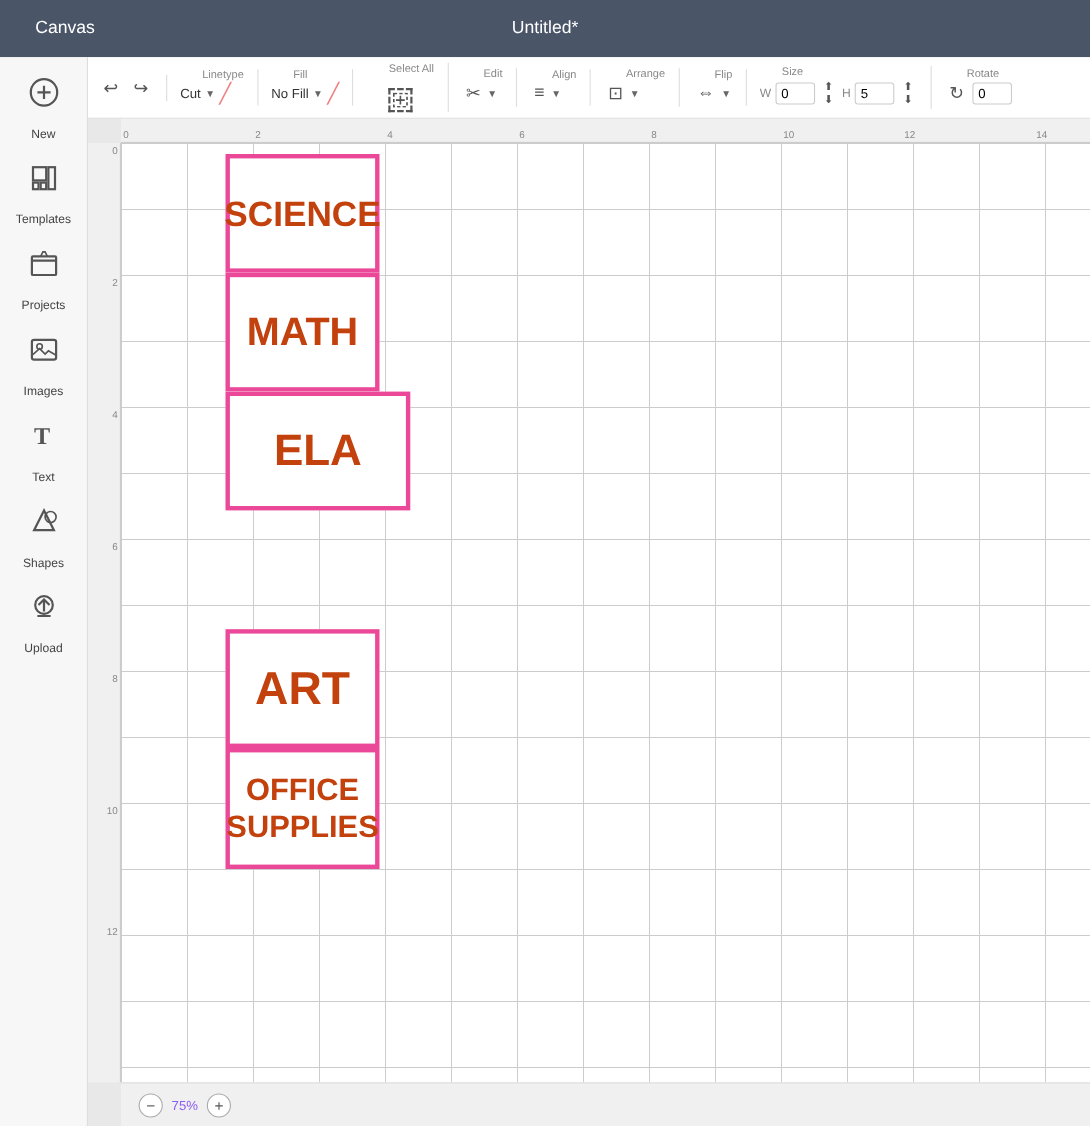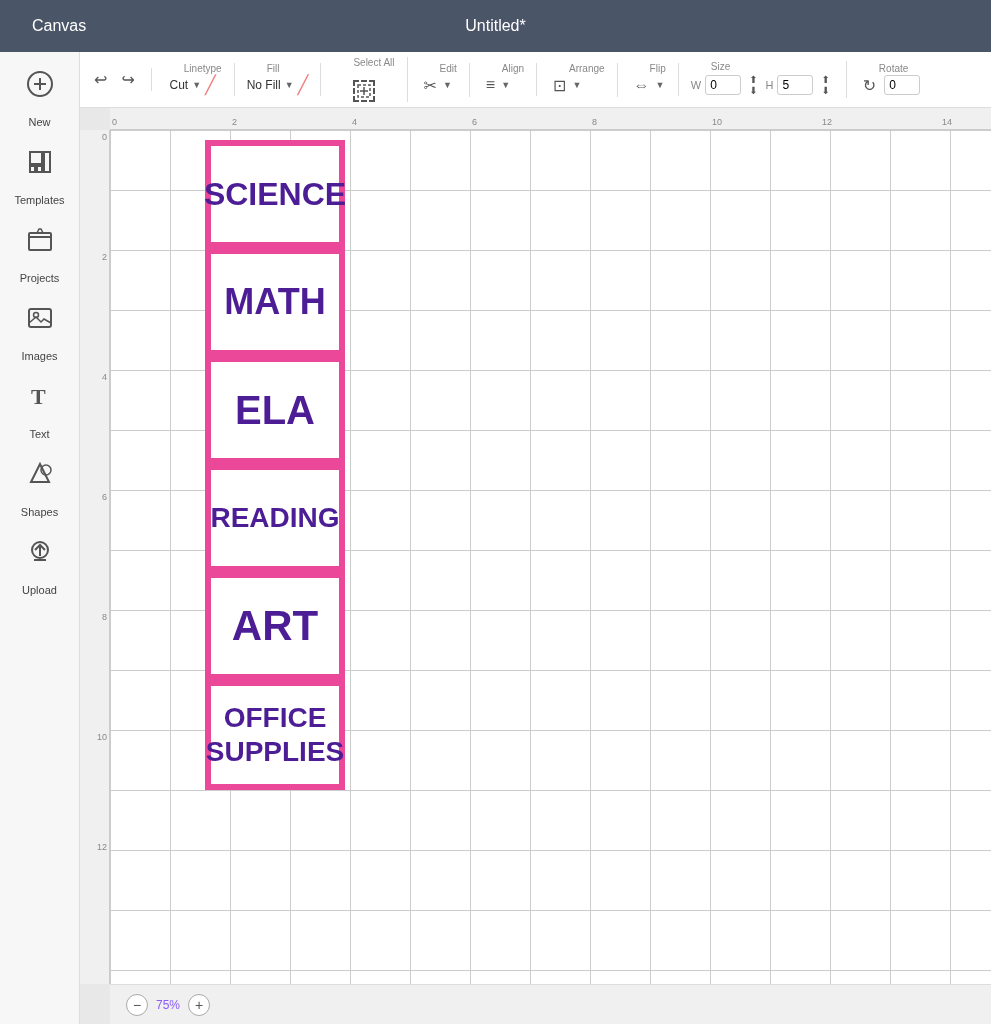--- a/index.html
+++ b/index.html
@@ -109,28 +109,28 @@
 
     
     #canvas-content {
       position: absolute;
       top: 22px; left: 30px; right: 0; bottom: 40px;
     }
 
     .label-card {
       position: absolute;
       background: white;
-      border: 6px solid #ec4899;
+      border: 4px solid #ec4899;
       display: flex;
       align-items: center;
       justify-content: center;
       font-family: Arial Black, Arial, sans-serif;
       font-weight: 900;
       text-transform: uppercase;
-      color: #4c1d95;
+      color: #c2410c;
       cursor: pointer;
     }
 
     
     #zoom-bar {
       position: absolute;
       bottom: 0; left: 30px; right: 0; height: 40px;
       background: #f0f0f0;
       border-top: 1px solid #ddd;
       display: flex;
@@ -243,21 +243,21 @@
     <div id="toolbar">
 
       <div class="toolbar-group">
         <button class="toolbar-btn-icon">↩</button>
         <button class="toolbar-btn-icon">↪</button>
       </div>
 
       <div class="toolbar-group">
         <div>
           <span class="toolbar-label">Linetype</span>
-          <div style="display:flex;align-items:center;gap:4px;justify-content:center;">
+          <div style="display:flex;align-items:center;gap:4px;">
             <span class="toolbar-value">Cut</span>
             <span class="dropdown-arrow">▼</span>
             <span style="color:#f08080;font-size:18px;">╱</span>
           </div>
         </div>
       </div>
 
       <div class="toolbar-group">
         <div>
           <span class="toolbar-label">Fill</span>
@@ -373,22 +373,21 @@
           <span class="ruler-tick" style="top:712px;right:2px;">12</span>
         </div>
       </div>
 
       <div id="canvas-grid"></div>
 
       <div id="canvas-content">
 
         <div class="label-card" style="top:10px;left:95px;width:140px;height:108px;font-size:32px;">SCIENCE</div>
         <div class="label-card" style="top:118px;left:95px;width:140px;height:108px;font-size:36px;">MATH</div>
-        <div class="label-card" style="top:226px;left:95px;width:140px;height:108px;font-size:40px;">ELA</div>
-        <div class="label-card" style="top:334px;left:95px;width:140px;height:108px;font-size:28px;">READING</div>
+        <div class="label-card" style="top:226px;left:95px;width:168px;height:108px;font-size:40px;">ELA</div>
         <div class="label-card" style="top:442px;left:95px;width:140px;height:108px;font-size:42px;">ART</div>
         <div class="label-card" style="top:550px;left:95px;width:140px;height:110px;font-size:28px;text-align:center;flex-direction:column;line-height:1.2;">
           <span>OFFICE</span>
           <span>SUPPLIES</span>
         </div>
       </div>
 
       <div id="zoom-bar">
         <button class="zoom-btn">−</button>
         <span class="zoom-level">75%</span>

